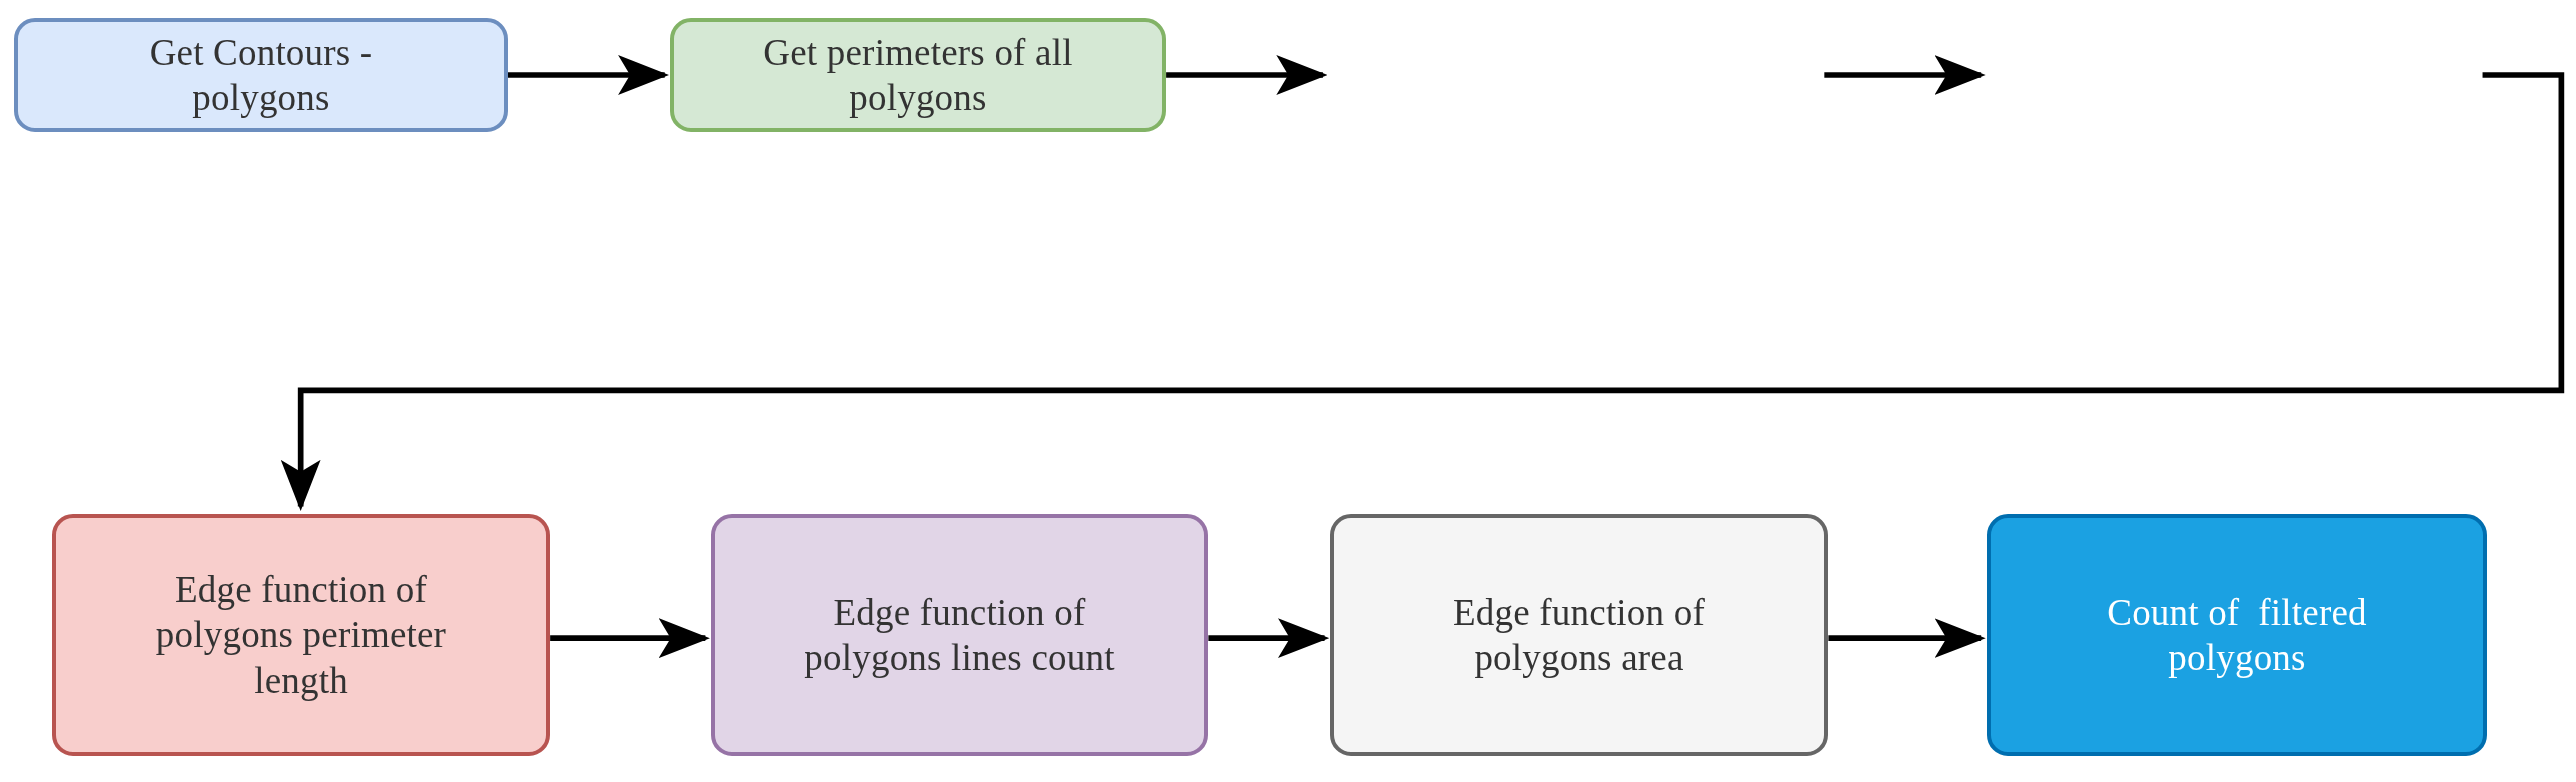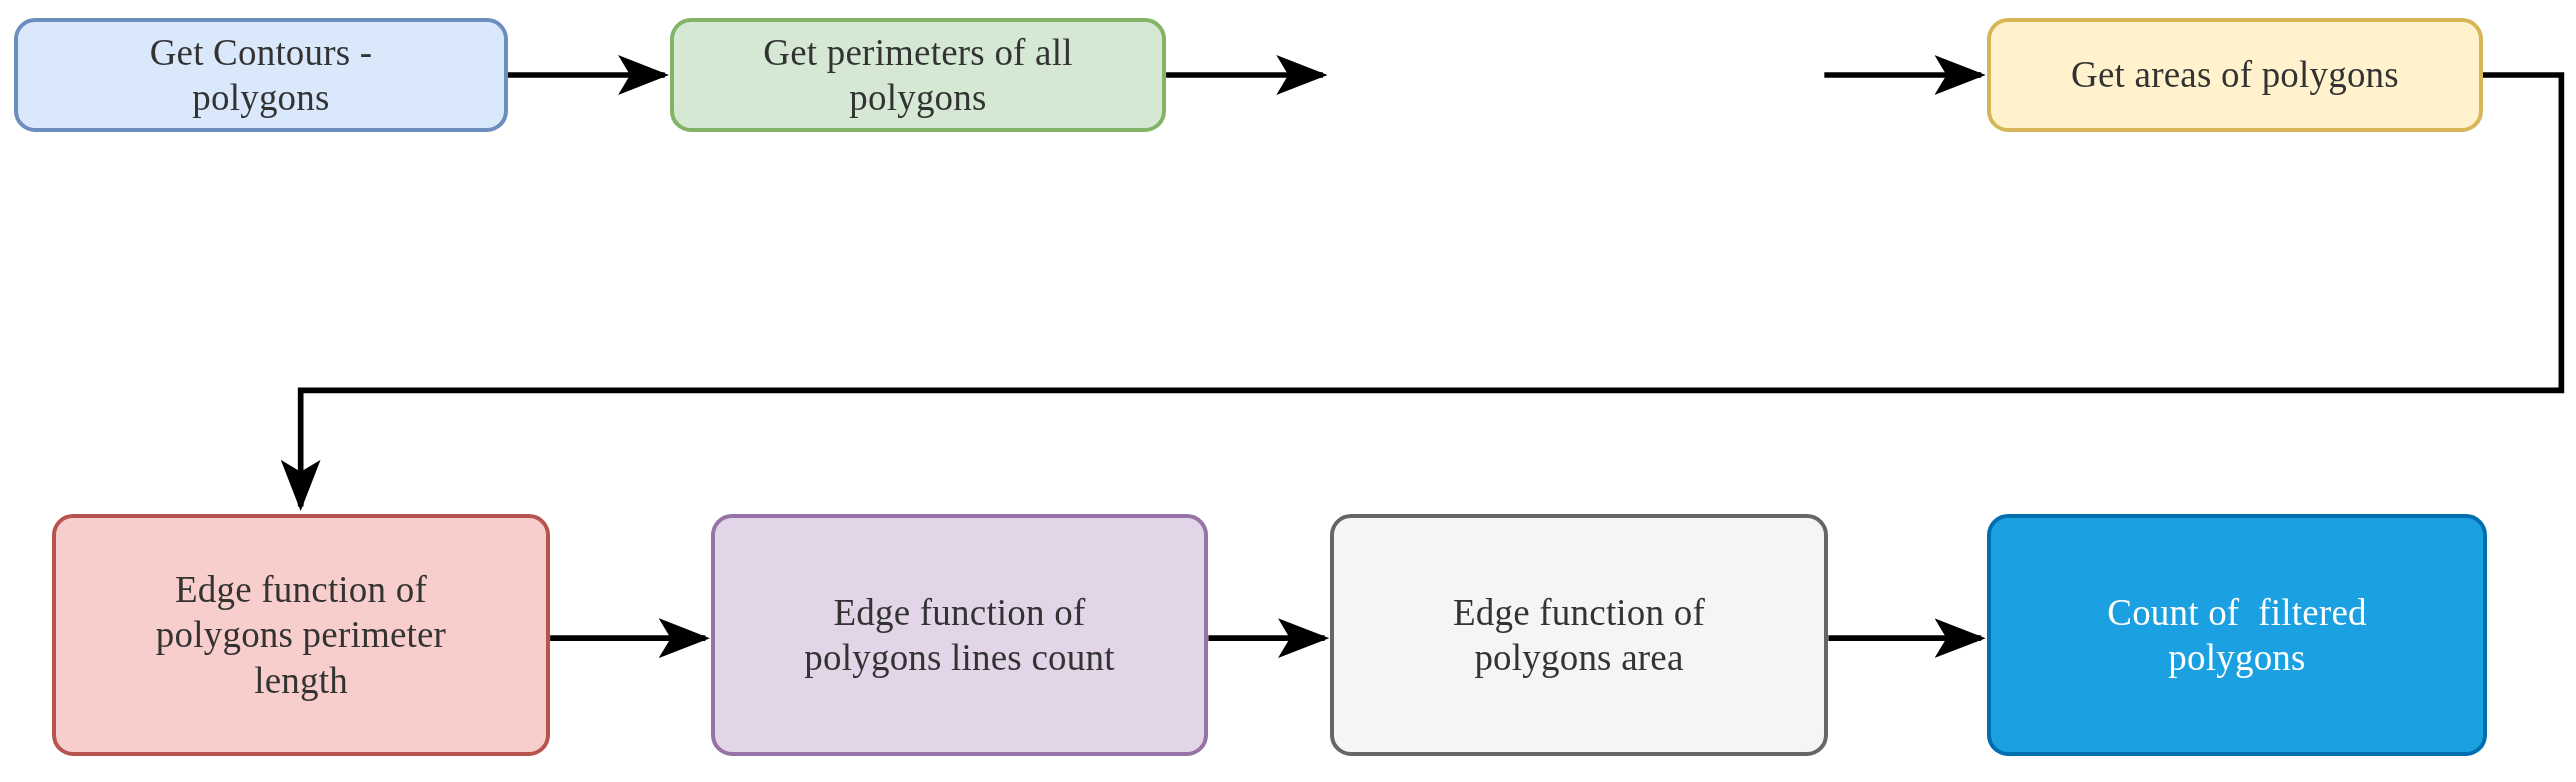--- a/index.html
+++ b/index.html
@@ -81,23 +81,20 @@
   </svg>
 
   <div class="node" id="n0" style="left: 14px; top: 18px; width: 494px; height: 114px; background: rgb(218, 232, 252); border-color: rgb(108, 142, 191); color: rgb(51, 51, 51);">
     <span class="node-label">Get Contours -
 polygons</span>
   </div>
   <div class="node" id="n1" style="left: 670px; top: 18px; width: 496px; height: 114px; background: rgb(213, 232, 212); border-color: rgb(130, 179, 102); color: rgb(51, 51, 51);">
     <span class="node-label">Get perimeters of all
 polygons</span>
   </div>
-  <div class="node" id="n3" style="left: 1987px; top: 18px; width: 496px; height: 114px; background: rgb(255, 242, 204); border-color: rgb(214, 182, 86); color: rgb(51, 51, 51);">
-    <span class="node-label overflow">Get areas of polygons</span>
-  </div>
   <div class="node" id="n4" style="left: 52px; top: 514px; width: 498px; height: 242px; background: rgb(248, 206, 204); border-color: rgb(184, 84, 80); color: rgb(51, 51, 51);">
     <span class="node-label">Edge function of
 polygons perimeter
 length</span>
   </div>
   <div class="node" id="n5" style="left: 711px; top: 514px; width: 497px; height: 242px; background: rgb(225, 213, 231); border-color: rgb(150, 115, 166); color: rgb(51, 51, 51);">
     <span class="node-label">Edge function of
 polygons lines count</span>
   </div>
   <div class="node" id="n6" style="left: 1330px; top: 514px; width: 498px; height: 242px; background: rgb(245, 245, 245); border-color: rgb(102, 102, 102); color: rgb(51, 51, 51);">

